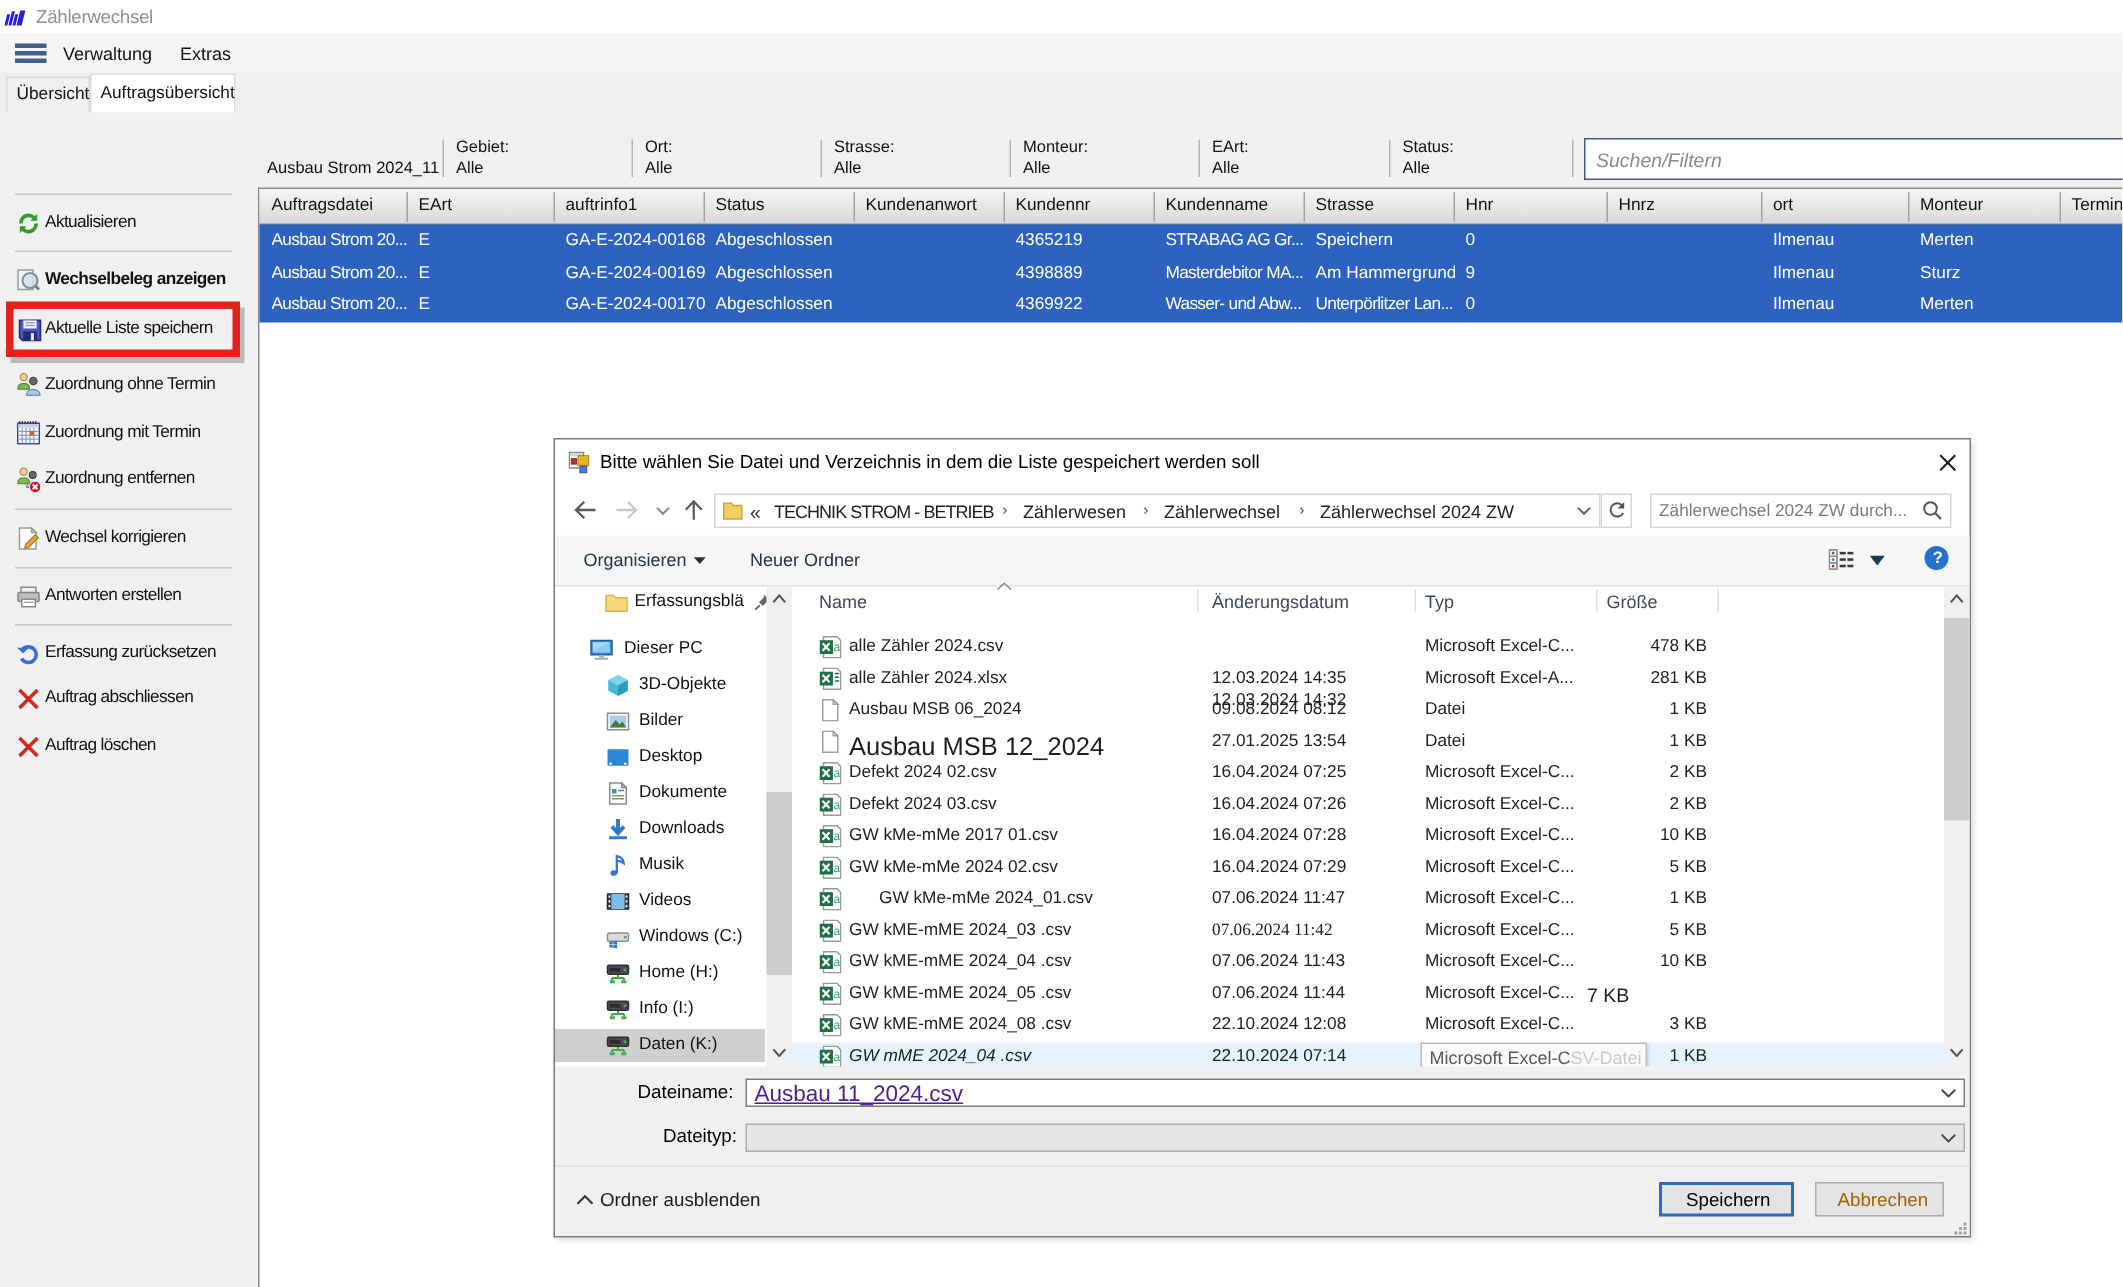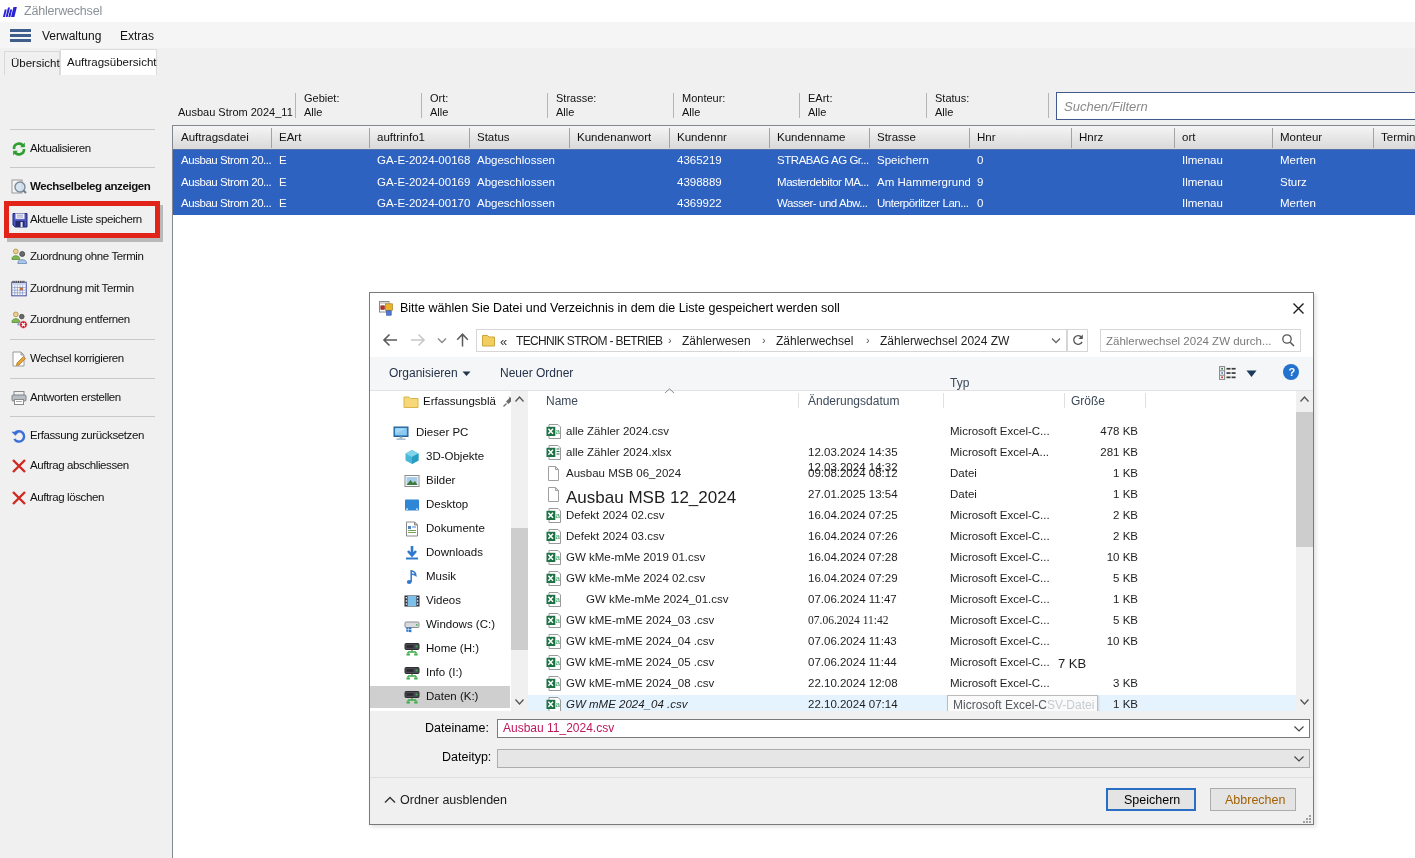--- a/index.html
+++ b/index.html
@@ -442,21 +442,21 @@
   <svg class="abs" style="left:515px;top:699px;" width="9" height="6" viewBox="0 0 9 6">
       <path d="M0.5 0.5 L4.5 5 L8.5 0.5" fill="none" stroke="#555" stroke-width="1.3"></path>
     </svg>
 
   <div id="dlglist">
   <div class="abs" style="left:546px;top:394px;font-size:12px;color:#3c4a5a;">Name</div>
   <svg class="abs" style="left:664px;top:388px;" width="11" height="6" viewBox="0 0 11 6">
         <path d="M1 5 L5.5 0.8 L10 5" fill="none" stroke="#8a8a8a" stroke-width="1"></path>
       </svg>
   <div class="abs" style="left:808px;top:394px;font-size:12px;color:#3c4a5a;">Änderungsdatum</div>
-  <div class="abs" style="left:950px;top:376px;font-size:12px;color:#3c4a5a;">Typ</div>
+  <div class="abs" style="left:950px;top:394px;font-size:12px;color:#3c4a5a;">Typ</div>
   <div class="abs" style="left:1071px;top:394px;font-size:12px;color:#3c4a5a;">Größe</div>
   <div class="abs" style="left:798px;top:393px;width:1px;height:15px;background:#e0e0e0;"></div>
   <div class="abs" style="left:943px;top:393px;width:1px;height:15px;background:#e0e0e0;"></div>
   <div class="abs" style="left:1064px;top:393px;width:1px;height:15px;background:#e0e0e0;"></div>
   <div class="abs" style="left:1145px;top:393px;width:1px;height:15px;background:#e0e0e0;"></div>
   <svg class="abs" style="left:546px;top:424px;" width="15" height="15" viewBox="0 0 15 15">
         <path d="M3 0.5 L12 0.5 L14.5 3 L14.5 14.5 L3 14.5 Z" fill="#fff" stroke="#9a9a9a"></path>
         <rect x="0.5" y="2.8" width="8.8" height="9.2" fill="#1e7145"></rect>
         <path d="M2.4 4.8 L7 9.8 M7 4.8 L2.4 9.8" stroke="#fff" stroke-width="1.5"></path>
         <text x="9.6" y="10.3" font-size="8" fill="#35a065" font-family="Liberation Sans">a</text>
@@ -514,21 +514,21 @@
   <div class="abs" style="left:566px;top:530px;font-size:11.5px;color:#1e1e1e;white-space:nowrap;">Defekt 2024 03.csv</div>
   <div class="abs" style="left:808px;top:530px;font-size:11.5px;color:#1e1e1e;">16.04.2024 07:26</div>
   <div class="abs" style="left:950px;top:530px;font-size:11.5px;color:#1e1e1e;">Microsoft Excel-C...</div>
   <div class="abs" style="left:1058px;top:530px;width:80px;text-align:right;font-size:11.5px;color:#1e1e1e;">2 KB</div>
   <svg class="abs" style="left:546px;top:550px;" width="15" height="15" viewBox="0 0 15 15">
         <path d="M3 0.5 L12 0.5 L14.5 3 L14.5 14.5 L3 14.5 Z" fill="#fff" stroke="#9a9a9a"></path>
         <rect x="0.5" y="2.8" width="8.8" height="9.2" fill="#1e7145"></rect>
         <path d="M2.4 4.8 L7 9.8 M7 4.8 L2.4 9.8" stroke="#fff" stroke-width="1.5"></path>
         <text x="9.6" y="10.3" font-size="8" fill="#35a065" font-family="Liberation Sans">a</text>
       </svg>
-  <div class="abs" style="left:566px;top:551px;font-size:11.5px;color:#1e1e1e;white-space:nowrap;">GW kMe-mMe 2019 01.csv</div>
+  <div class="abs" style="left:566px;top:551px;font-size:11.5px;color:#1e1e1e;white-space:nowrap;">GW kMe-mMe 2017 01.csv</div>
   <div class="abs" style="left:808px;top:551px;font-size:11.5px;color:#1e1e1e;">16.04.2024 07:28</div>
   <div class="abs" style="left:950px;top:551px;font-size:11.5px;color:#1e1e1e;">Microsoft Excel-C...</div>
   <div class="abs" style="left:1058px;top:551px;width:80px;text-align:right;font-size:11.5px;color:#1e1e1e;">10 KB</div>
   <svg class="abs" style="left:546px;top:571px;" width="15" height="15" viewBox="0 0 15 15">
         <path d="M3 0.5 L12 0.5 L14.5 3 L14.5 14.5 L3 14.5 Z" fill="#fff" stroke="#9a9a9a"></path>
         <rect x="0.5" y="2.8" width="8.8" height="9.2" fill="#1e7145"></rect>
         <path d="M2.4 4.8 L7 9.8 M7 4.8 L2.4 9.8" stroke="#fff" stroke-width="1.5"></path>
         <text x="9.6" y="10.3" font-size="8" fill="#35a065" font-family="Liberation Sans">a</text>
       </svg>
   <div class="abs" style="left:566px;top:572px;font-size:11.5px;color:#1e1e1e;white-space:nowrap;">GW kMe-mMe 2024 02.csv</div>
@@ -605,21 +605,21 @@
     </svg>
   <div class="abs" style="left:1296px;top:412px;width:17px;height:135px;background:#cdcdcd;"></div>
   <svg class="abs" style="left:1300px;top:699px;" width="9" height="6" viewBox="0 0 9 6">
       <path d="M0.5 0.5 L4.5 5 L8.5 0.5" fill="none" stroke="#555" stroke-width="1.3"></path>
     </svg>
 
   <div class="abs" style="left:370px;top:711px;width:943px;height:113px;background:#f0f0f0;"></div>
   <div class="abs" style="left:370px;top:777px;width:943px;height:1px;background:#dfdfdf;"></div>
   <div class="abs" style="left:425px;top:721px;font-size:12.5px;color:#000;">Dateiname:</div>
   <div class="abs" style="left:497px;top:719px;width:813px;height:19px;background:#fff;border:1px solid #7a7a7a;"></div>
-  <div class="abs" style="left:503px;top:721px;font-size:12px;color:#be185d;">Ausbau 11_2024.csv</div>
+  <div class="abs" style="left:503px;top:721px;font-size:15px;color:#4c1d95;text-decoration:underline;">Ausbau 11_2024.csv</div>
   <svg class="abs" style="left:1294px;top:726px;" width="10" height="6" viewBox="0 0 10 6">
       <path d="M0.5 0.5 L5 5 L9.5 0.5" fill="none" stroke="#444" stroke-width="1.2"></path>
     </svg>
   <div class="abs" style="left:442px;top:750px;font-size:12.5px;color:#000;">Dateityp:</div>
   <div class="abs" style="left:497px;top:749px;width:813px;height:19px;background:#e6e6e6;border:1px solid #adadad;"></div>
   <svg class="abs" style="left:1294px;top:756px;" width="10" height="6" viewBox="0 0 10 6">
       <path d="M0.5 0.5 L5 5 L9.5 0.5" fill="none" stroke="#444" stroke-width="1.2"></path>
     </svg>
 
   <svg class="abs" style="left:384px;top:796px;" width="12" height="8" viewBox="0 0 12 8">

